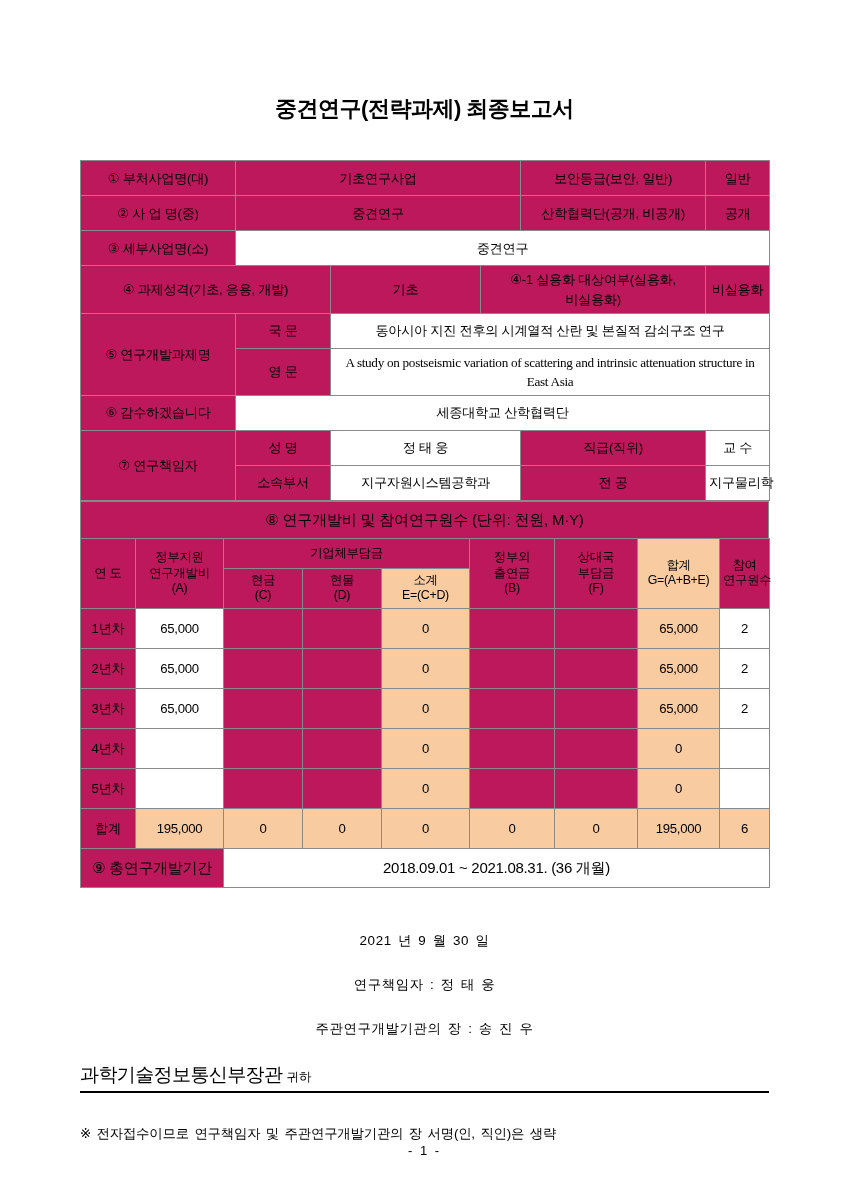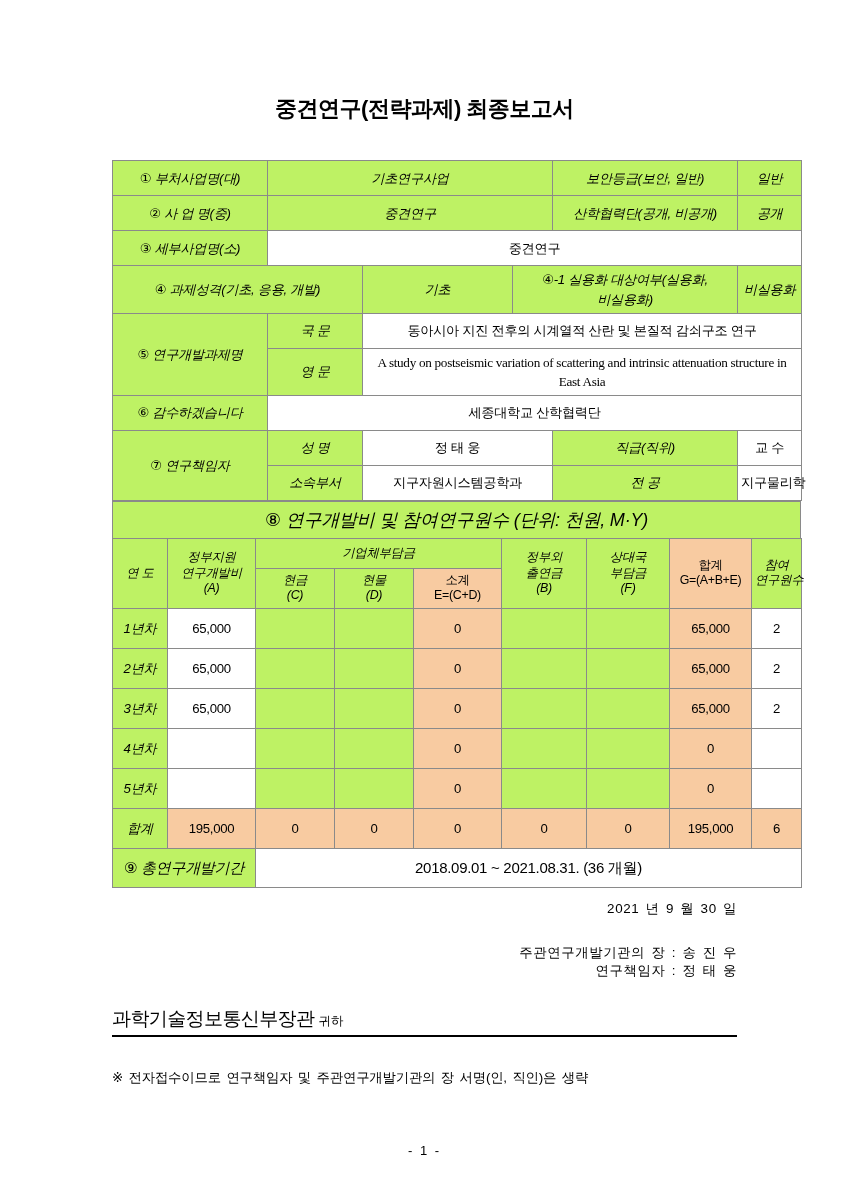--- a/index.html
+++ b/index.html
@@ -13,21 +13,21 @@
     height: 1200px;
     font-family: "Liberation Sans", "DejaVu Sans", sans-serif;
     color: #000000;
     position: relative;
     overflow: hidden;
   }
   .page {
     width: 849px;
     height: 1200px;
     box-sizing: border-box;
-    padding: 0 112px;
+    padding: 0 80px;
     position: relative;
   }
 
   
   .doc-title {
     text-align: center;
     font-size: 22px;
     font-weight: bold;
     letter-spacing: -0.5px;
     padding-top: 96px;
@@ -44,21 +44,21 @@
   table.grid td {
     border: 1px solid #8a8a8a;
     font-size: 13.2px;
     text-align: center;
     vertical-align: middle;
     padding: 4px 3px;
     line-height: 1.45;
     letter-spacing: -0.3px;
     word-break: keep-all;
   }
-  .sh    { background: #bef264; font-style: italic; }   
+  .sh    { background: #be185d; }   
   .wh    { background: #ffffff; }   
   .or    { background: #f8cba1; }   
   .lbl   { text-align: left; padding-left: 10px; }
   .num   { text-align: right; padding-right: 8px; }
   .thick-top    { border-top-width: 2px; border-top-color: #000; }
   .thick-bottom { border-bottom-width: 2px; border-bottom-color: #000; }
 
   
   #info-table { margin-top: 38px; }
   #info-table td { height: 26px; }
@@ -69,42 +69,42 @@
     font-size: 13.6px;
     line-height: 1.85;
     letter-spacing: 0.1px;
     padding: 3px 14px;
     margin-left: 37px;
   }
 
   
   #budget-caption td {
     height: 28px;
-    font-size: 18px;
+    font-size: 15px;
     letter-spacing: -0.2px;
   }
   #budget-table { margin-top: -1px; }
   #budget-table td { height: 21px; }
   #budget-table tr.hdr td { line-height: 1.25; font-size: 12.4px; }
   #budget-table tr.data td { height: 31px; }
 
   
   #period-table { margin-top: -1px; }
   #period-table td { height: 30px; font-size: 15px; }
 
   
   .declaration {
     margin-top: 14px;
     font-size: 13.4px;
     line-height: 1.72;
     text-align: justify;
     letter-spacing: -0.2px;
     word-spacing: 2px;
   }
-  .sign-block { margin-top: 12px; text-align: right; }
+  .sign-block { margin-top: 44px; text-align: center; }
   .sign-line {
     font-size: 13.4px;
     margin-bottom: 26px;
     letter-spacing: 0.6px;
     word-spacing: 2px;
   }
   .sign-line.last { margin-bottom: 0; }
   .minister-row {
     margin-top: 24px;
     border-bottom: 2px solid #000;
@@ -354,22 +354,22 @@
       <tr>
         <td class="sh lbl thick-bottom">⑨ 총연구개발기간</td>
         <td class="wh thick-bottom">2018.09.01 ~ 2021.08.31. (36 개월)</td>
       </tr>
     </tbody>
   </table>
 
 
   <div class="sign-block">
     <div class="sign-line">2021 년  9 월 30  일</div>
+    <div class="sign-line">연구책임자 : 정 태 웅</div>
     <div class="sign-line last">주관연구개발기관의 장 : 송 진 우</div>
-    <div class="sign-line">연구책임자 : 정 태 웅</div>
   </div>
 
   <div class="minister-row">
     <span class="minister-name">과학기술정보통신부장관</span><span class="minister-suffix">귀하</span>
   </div>
 
   <div class="note">※ 전자접수이므로 연구책임자 및 주관연구개발기관의 장 서명(인, 직인)은 생략</div>
 
   <div class="page-number">- 1 -</div>
 

